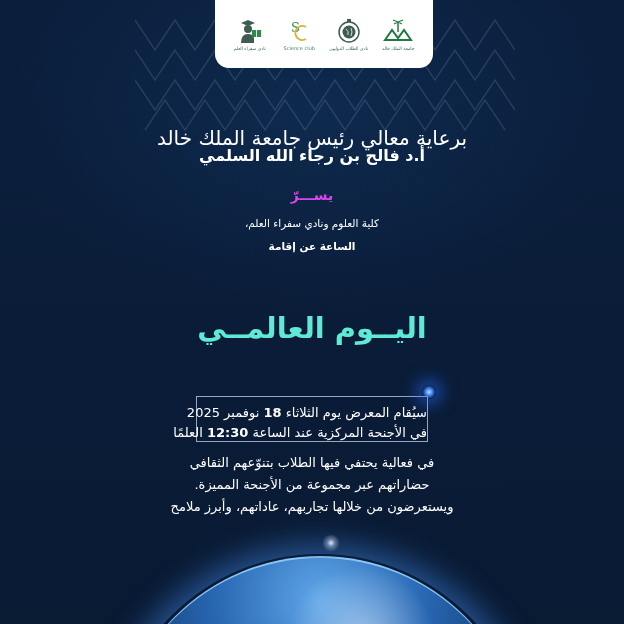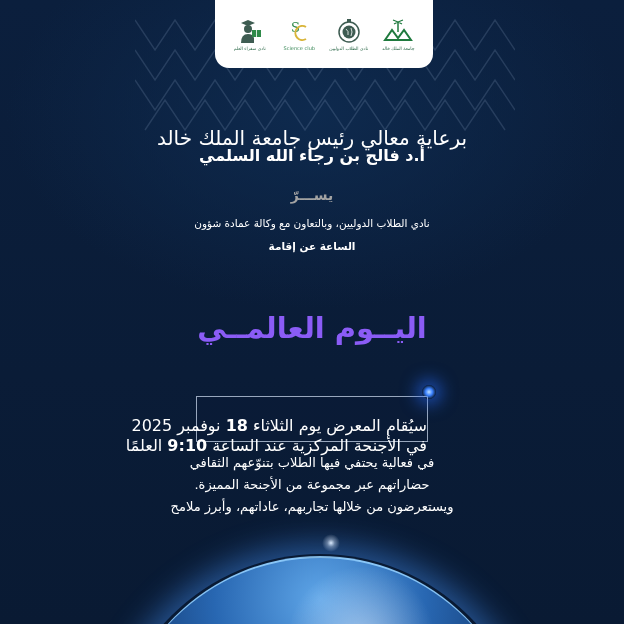--- a/index.html
+++ b/index.html
@@ -37,38 +37,38 @@
     .patron {
       position: absolute; left: 0; right: 0; top: 126px;
       font-size: 20px; letter-spacing: 0.2px;
     }
     .patron-name {
       position: absolute; left: 0; right: 0; top: 146px;
       font-size: 16px; font-weight: bold;
     }
     .pleased {
       position: absolute; left: 0; right: 0; top: 187px;
-      font-size: 14px; font-weight: bold; color: #a3a3a3; letter-spacing: 4px;
+      font-size: 14px; font-weight: bold; color: #d946ef; letter-spacing: 4px;
     }
     .para {
       position: absolute; left: 140px; right: 140px; top: 212px;
       font-size: 10.5px; line-height: 23px;
     }
     .para .l { display: block; white-space: nowrap; }
     .para .bold { font-weight: bold; letter-spacing: 1px; }
     .headline {
       position: absolute; left: 0; right: 0; top: 310px;
-      color: #8b5cf6; font-weight: bold; font-size: 29px; line-height: 36px;
+      color: #5eead4; font-weight: bold; font-size: 29px; line-height: 36px;
     }
     .headline .l { display: block; letter-spacing: 3px; }
     .date-box {
       position: absolute; left: 196px; top: 396px; width: 232px; height: 46px;
       border: 1px solid rgba(200,215,235,0.75);
       box-sizing: border-box;
-      font-size: 16px; line-height: 20px; padding-top: 19px;
+      font-size: 13px; line-height: 20px; padding-top: 6px;
       background: rgba(10,28,55,0.4);
     }
     .date-box .l { display: block; white-space: nowrap; }
     .date-box b { font-weight: bold; }
     .glow {
       position: absolute; left: 422px; top: 385px; width: 14px; height: 14px;
       border-radius: 50%;
       background: radial-gradient(circle, #bfe0ff 0%, #3b82ff 35%, rgba(40,100,255,0) 70%);
       box-shadow: 0 0 16px 6px rgba(40,110,255,0.55);
     }
@@ -148,35 +148,35 @@
     </svg>
     <span class="logo-cap">جامعة الملك خالد</span>
   </div>
 </div>
 
 <div class="content">
   <div class="patron">برعاية معالي رئيس جامعة الملك خالد</div>
   <div class="patron-name">أ.د فالح بن رجاء الله السلمي</div>
   <div class="pleased">يســـرّ</div>
   <div class="para">
-    <span class="l">نادي الطلاب الدوليين، وبالتعاون مع وكالة عمادة شؤون</span>
+    <span class="l">كلية العلوم ونادي سفراء العلم،</span>
     <span class="l bold">الساعة عن إقامة</span>
   </div>
   <div class="headline">
     <span class="l">اليــوم العالمــي</span>
   </div>
   <div class="date-box">
     <span class="l">
       <span>سيُقام المعرض يوم الثلاثاء</span>
       <b>18</b>
       <span>نوفمبر 2025</span>
     </span>
     <span class="l">
       <span>في الأجنحة المركزية عند الساعة</span>
-      <b>9:10</b>
+      <b>12:30</b>
       <span>العلمًا</span>
     </span>
   </div>
   <div class="desc">
     <span class="l">في فعالية يحتفي فيها الطلاب بتنوّعهم الثقافي</span>
     <span class="l">حضاراتهم عبر مجموعة من الأجنحة المميزة.</span>
     <span class="l">ويستعرضون من خلالها تجاربهم، عاداتهم، وأبرز ملامح</span>
   </div>
 </div>
 

